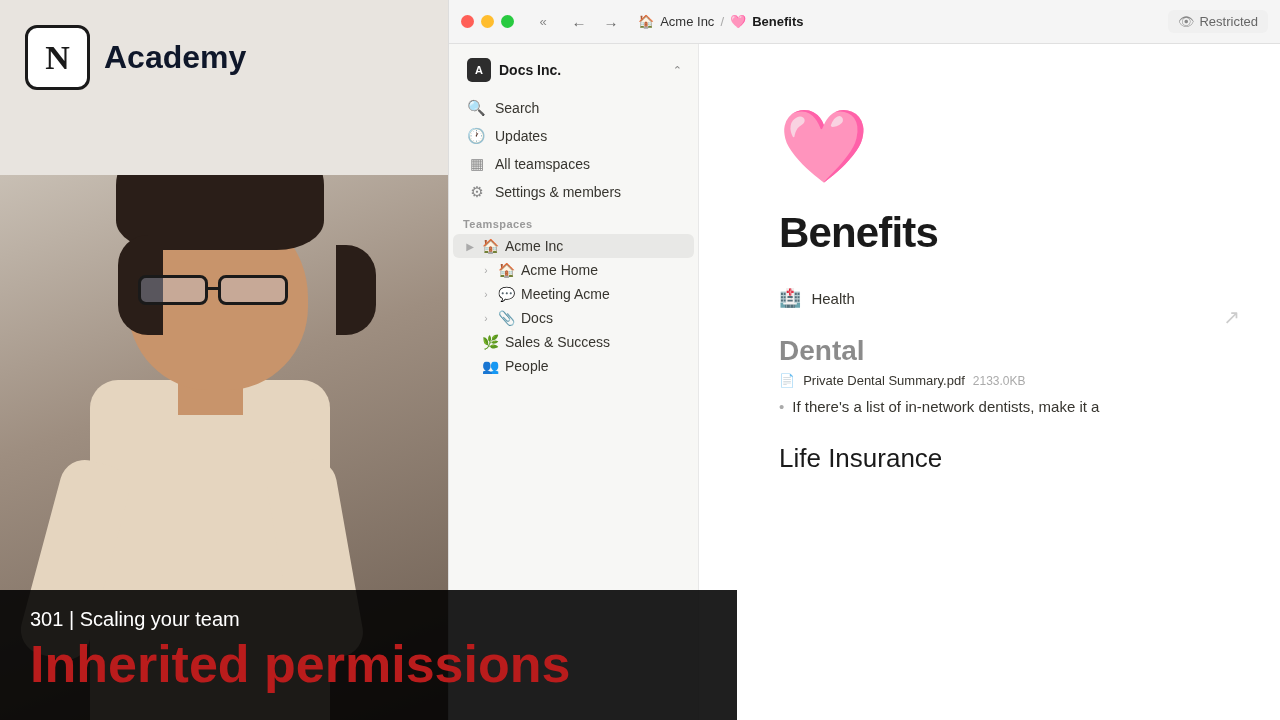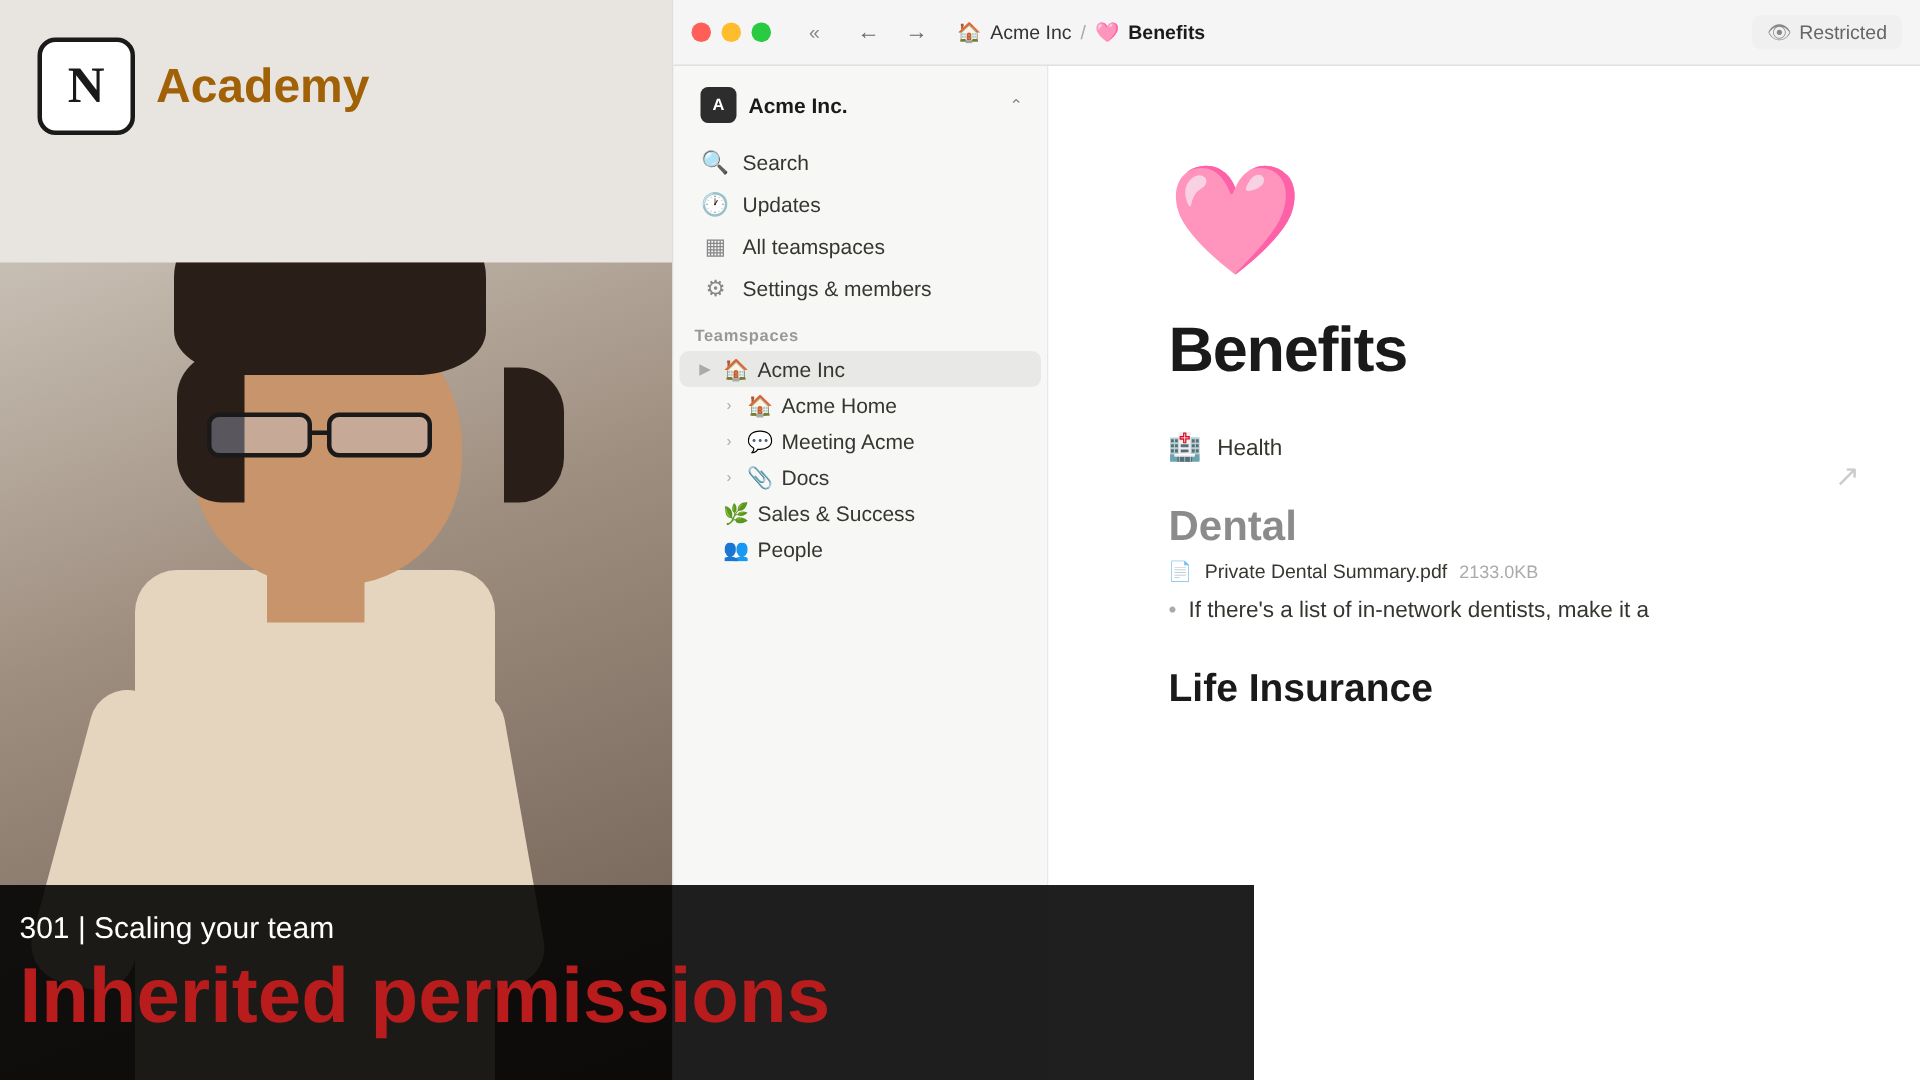--- a/index.html
+++ b/index.html
@@ -35,30 +35,30 @@
       background: white;
       border: 3px solid #1a1a1a;
       border-radius: 12px;
       display: flex; align-items: center; justify-content: center;
       font-size: 34px; font-weight: 900;
       font-family: serif;
       color: #1a1a1a;
     }
     .academy-label {
       font-size: 32px; font-weight: 700;
-      color: #a16207;
+      color: #0f172a;
     }
 
     
     .video-overlay {
       position: absolute;
       bottom: 0; left: 0;
-      width: 836px;
+      width: 737px;
       background: rgba(0,0,0,0.88);
-      padding: 18px 30px 28px 13px;
+      padding: 18px 30px 28px 30px;
       z-index: 20;
     }
     .video-subtitle {
       font-size: 20px; font-weight: 400;
       color: white; margin-bottom: 6px;
     }
     .video-title {
       font-size: 52px; font-weight: 800;
       color: #b91c1c; line-height: 1.05;
     }
@@ -233,21 +233,21 @@
     .file-size { color: #aaa; font-size: 12px; }
 
     .bullet-item {
       display: flex; gap: 8px;
       font-size: 15px; color: #37352f;
       padding: 4px 0;
     }
     .bullet-dot { color: #aaa; }
 
     .life-insurance-title {
-      font-size: 26px; font-weight: 700;
+      font-size: 26px; font-weight: 400;
       color: #1a1a1a; margin-top: 24px;
     }
   </style>
 </head>
 <body>
 
 <div class="left-section">
 
   <div class="person-bg">
 
@@ -313,21 +313,21 @@
       <span>Restricted</span>
     </div>
   </div>
 
   <div class="browser-body">
 
     <div class="sidebar">
 
       <div class="sidebar-workspace">
         <div class="workspace-icon">A</div>
-        <span class="workspace-name">Acme Inc.</span>
+        <span class="workspace-name">Docs Inc.</span>
         <span class="workspace-chevron">⌃</span>
       </div>
 
       <div class="sidebar-item">
         <span class="sidebar-item-icon">🔍</span>
         <span>Search</span>
       </div>
       <div class="sidebar-item">
         <span class="sidebar-item-icon">🕐</span>
         <span>Updates</span>

